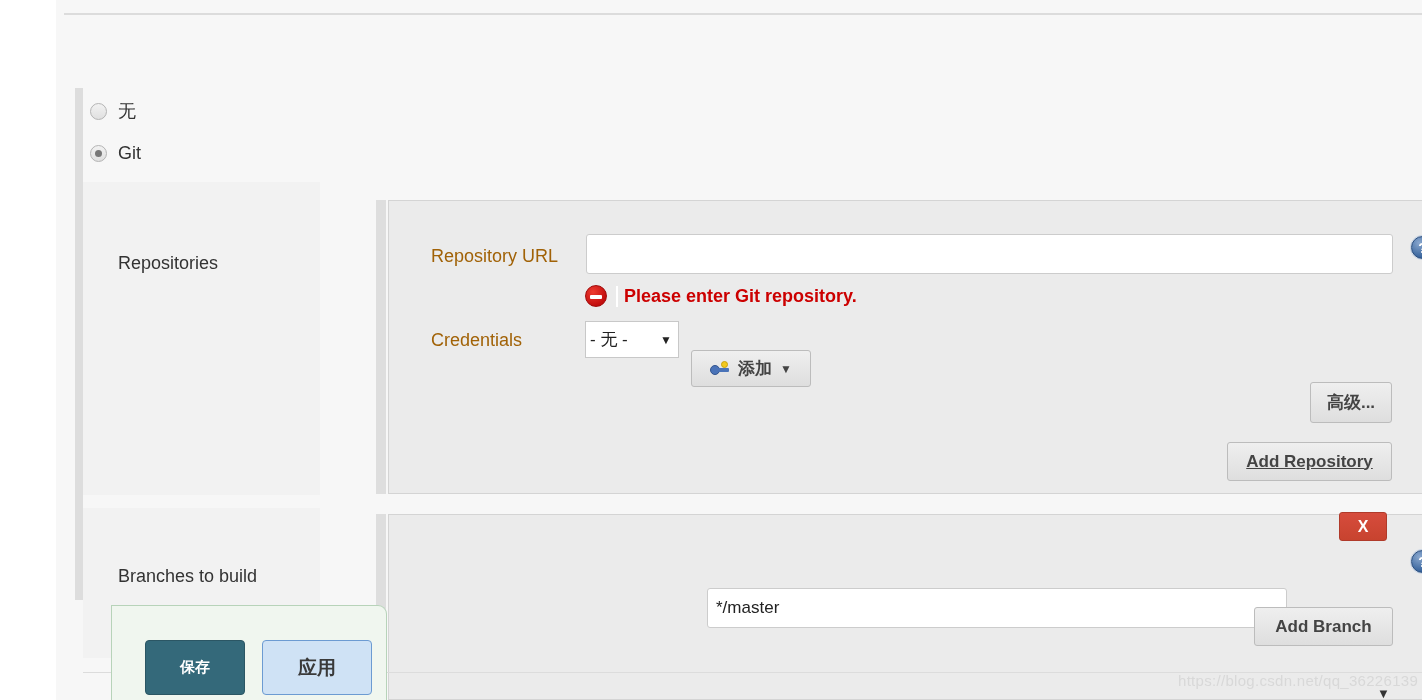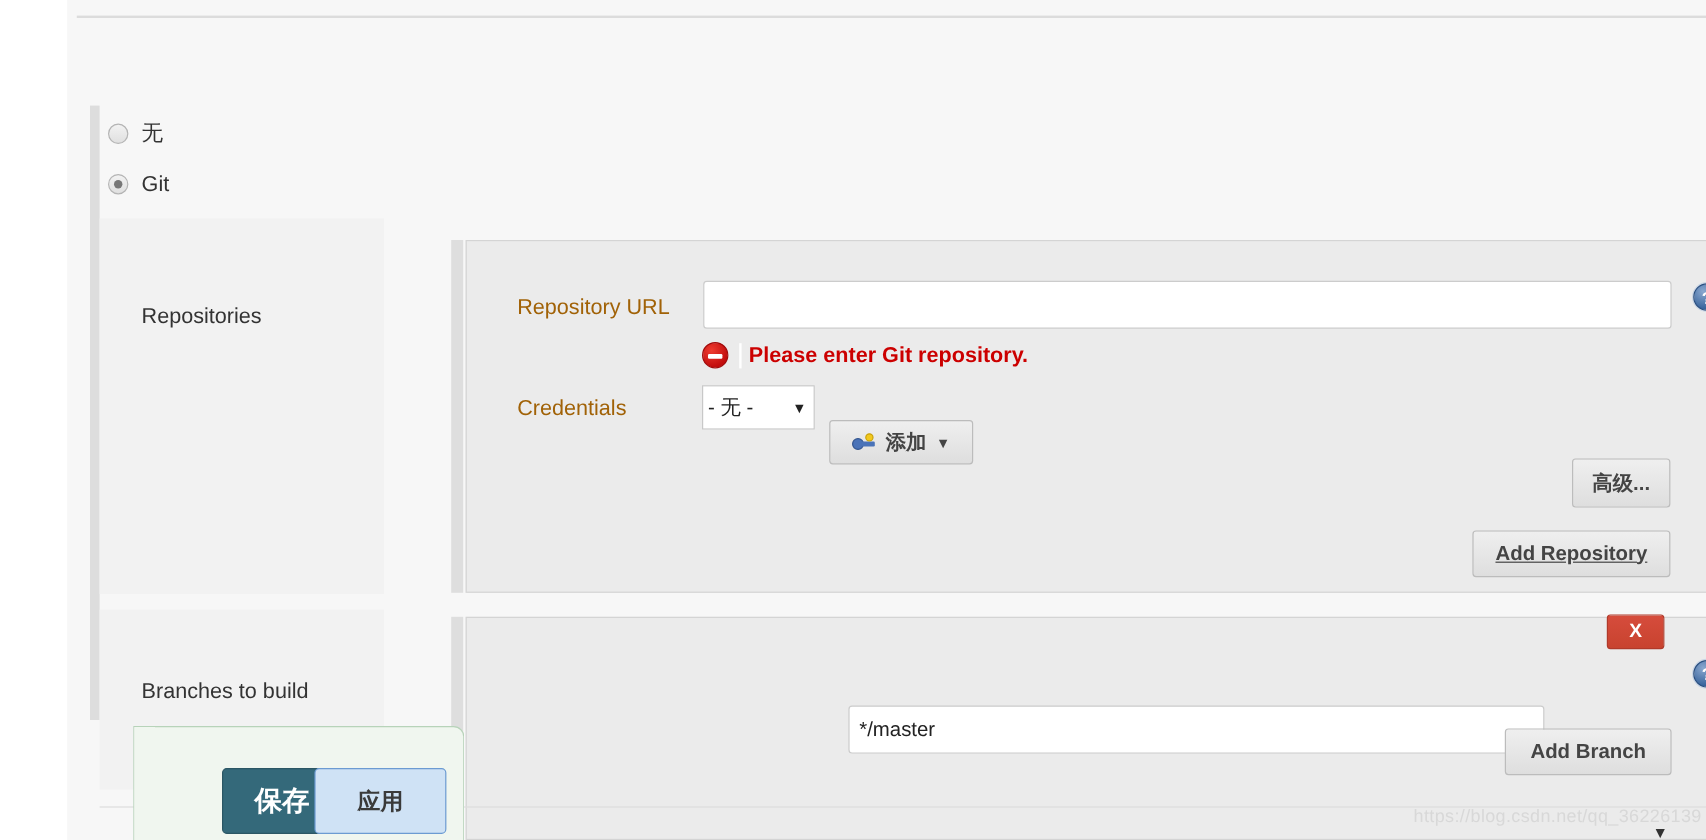--- a/index.html
+++ b/index.html
@@ -308,28 +308,27 @@
     z-index: 40;
   }
   .btn-save {
     position: absolute;
     left: 89px; top: 640px;
     width: 100px; height: 55px;
     background: #34697a;
     border: 1px solid #2b5664;
     border-radius: 4px;
     color: #ffffff;
-    font-size: 23px;
+    font-size: 15px;
     font-weight: bold;
     display: flex;
     align-items: center;
     justify-content: center;
     cursor: pointer;
     z-index: 41;
-    margin-left: 40px;
   }
   .btn-apply {
     position: absolute;
     left: 206px; top: 640px;
     width: 110px; height: 55px;
     background: #cfe2f5;
     border: 1px solid #6c9bd2;
     border-radius: 4px;
     color: #3a3a3a;
     font-size: 19px;

